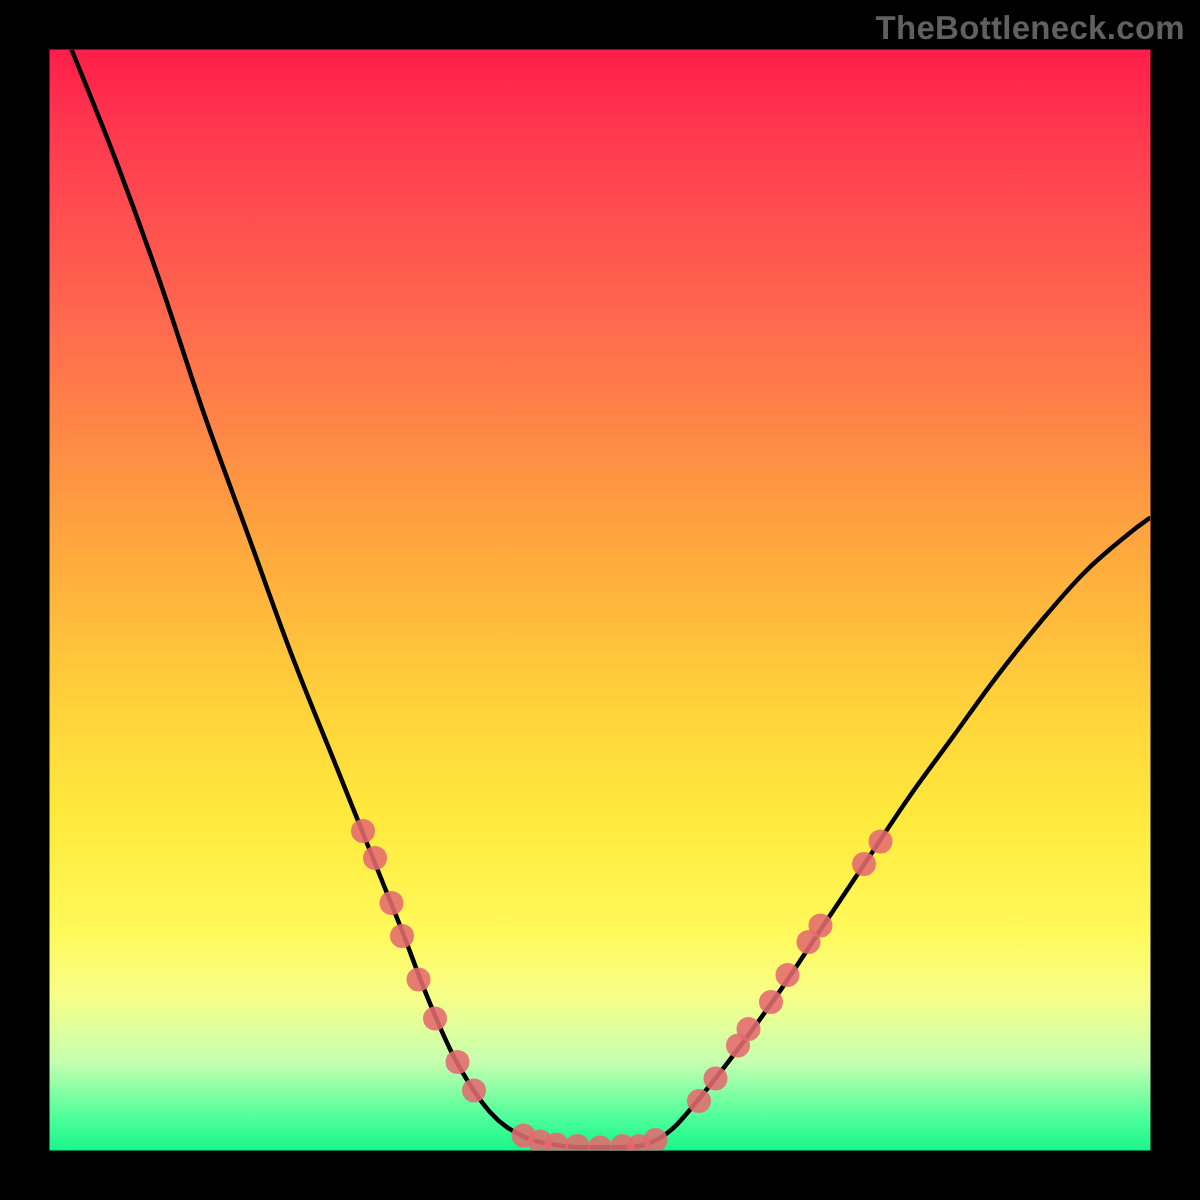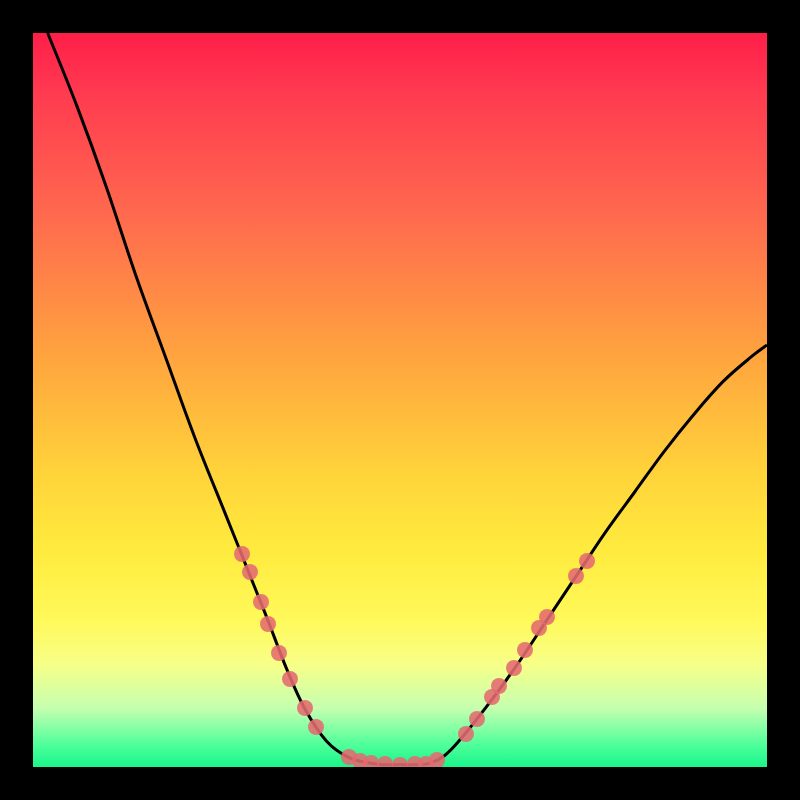--- a/index.html
+++ b/index.html
@@ -65,20 +65,21 @@
     margin-top: -8px;
     border-radius: 50%;
     background: #e46a6f;
     opacity: 0.88;
   }
 </style>
 </head>
 <body>
 
 <div class="frame">
+  <div class="watermark">TheBottleneck.com</div>
 
   <div class="plot">
     <svg class="line-layer" viewBox="0 0 734 734" preserveAspectRatio="none">
       <path id="curve-path" fill="none" stroke="#000000" stroke-width="3" d="M 14.68 0.00 C 19.96 13.21, 33.47 45.65, 44.04 73.40 C 54.61 101.15, 62.83 123.75, 73.40 154.14 C 83.97 184.53, 92.19 211.83, 102.76 242.22 C 113.33 272.61, 121.55 293.89, 132.12 322.96 C 142.69 352.03, 150.91 375.95, 161.48 403.70 C 172.05 431.45, 182.91 457.28, 190.84 477.10 C 198.77 496.92, 200.24 500.59, 205.52 513.80 C 210.80 527.01, 214.92 537.29, 220.20 550.50 C 225.48 563.71, 228.93 572.01, 234.88 587.20 C 240.83 602.39, 246.62 619.06, 253.23 634.91 C 259.84 650.76, 264.31 662.07, 271.58 675.28 C 278.85 688.49, 285.67 699.46, 293.60 708.31 C 301.53 717.16, 307.69 720.49, 315.62 724.46 C 323.55 728.42, 331.03 729.01, 337.64 730.33 C 344.25 731.65, 347.04 731.53, 352.32 731.80 C 357.60 732.06, 361.72 731.80, 367.00 731.80 C 372.28 731.80, 376.40 732.06, 381.68 731.80 C 386.96 731.53, 391.08 731.92, 396.36 730.33 C 401.64 728.74, 405.76 726.95, 411.04 722.99 C 416.32 719.03, 417.79 717.56, 425.72 708.31 C 433.65 699.06, 444.51 685.48, 455.08 671.61 C 465.65 657.74, 473.87 646.43, 484.44 631.24 C 495.01 616.05, 503.23 603.05, 513.80 587.20 C 524.37 571.35, 532.59 559.01, 543.16 543.16 C 553.73 527.31, 561.95 514.31, 572.52 499.12 C 583.09 483.93, 591.31 473.28, 601.88 458.75 C 612.45 444.22, 620.67 432.25, 631.24 418.38 C 641.81 404.51, 650.03 394.23, 660.60 381.68 C 671.17 369.13, 679.39 359.22, 689.96 348.65 C 700.53 338.08, 711.39 329.57, 719.32 322.96 C 727.25 316.35, 731.36 313.93, 734.00 311.95"></path>
     </svg>
     <div id="marker-layer">
         <div class="marker" style="left: 209.19px; top: 521.14px; background: rgb(228, 106, 111);"></div>
         <div class="marker" style="left: 216.53px; top: 539.49px; background: rgb(228, 106, 111);"></div>
         <div class="marker" style="left: 227.54px; top: 568.85px; background: rgb(228, 106, 111);"></div>
         <div class="marker" style="left: 234.88px; top: 590.87px; background: rgb(228, 106, 111);"></div>

